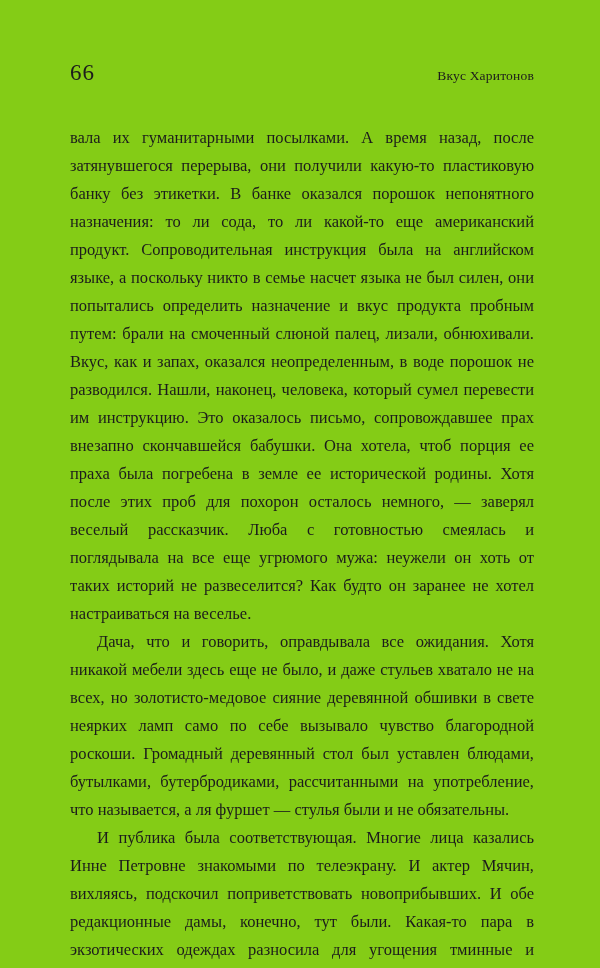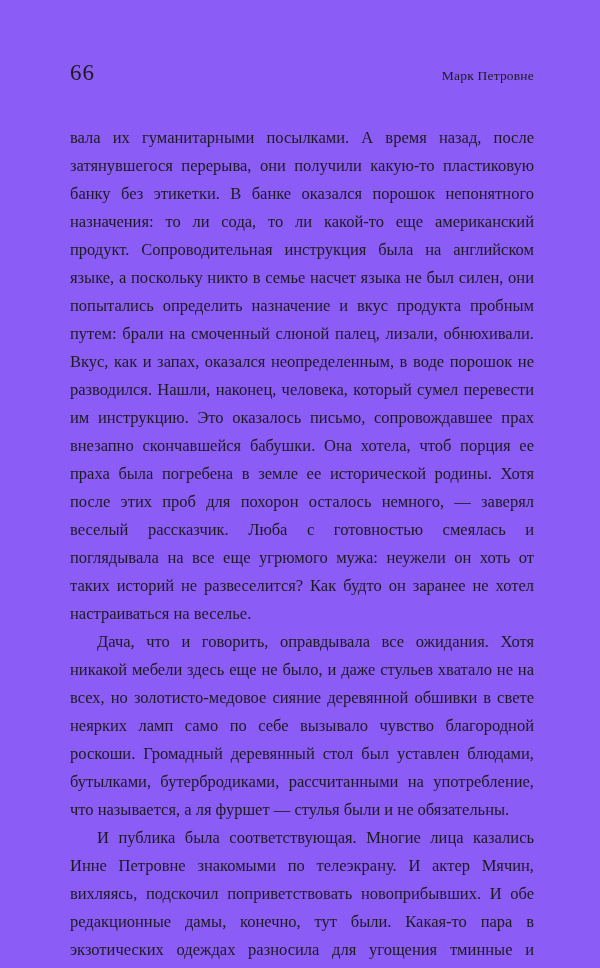--- a/index.html
+++ b/index.html
@@ -5,21 +5,21 @@
   html, body {
     margin: 0;
     padding: 0;
     background: #ffffff;
   }
   .page {
     position: relative;
     width: 600px;
     height: 968px;
     box-sizing: border-box;
-    background: #8b5cf6;
+    background: #84cc16;
     color: #1c1c1c;
     font-family: "Liberation Serif", "DejaVu Serif", serif;
     padding: 60px 66px 0 70px;
     overflow: hidden;
   }
   .header {
     display: flex;
     justify-content: space-between;
     align-items: baseline;
     margin-bottom: 38px;
@@ -50,20 +50,20 @@
   .para.no-indent {
     text-indent: 0;
   }
 </style>
 </head>
 <body>
 
 <div class="page">
   <div class="header">
     <span class="page-number">66</span>
-    <span class="author">Марк Петровне</span>
+    <span class="author">Вкус Харитонов</span>
   </div>
   <div class="text-block">
     <p class="para no-indent">вала их гуманитарными посылками. А время назад, после затянувшегося перерыва, они получили какую-то пластиковую банку без этикетки. В банке оказался порошок непонятного назначения: то ли сода, то ли какой-то еще американский продукт. Сопроводительная инструкция была на английском языке, а поскольку никто в семье насчет языка не был силен, они попытались определить назначение и вкус продукта пробным путем: брали на смоченный слюной палец, лизали, обнюхивали. Вкус, как и запах, оказался неопределенным, в воде порошок не разводился. Нашли, наконец, человека, который сумел перевести им инструкцию. Это оказалось письмо, сопровождавшее прах внезапно скончавшейся бабушки. Она хотела, чтоб порция ее праха была погребена в земле ее исторической родины. Хотя после этих проб для похорон осталось немного, — заверял веселый рассказчик. Люба с готовностью смеялась и поглядывала на все еще угрюмого мужа: неужели он хоть от таких историй не развеселится? Как будто он заранее не хотел настраиваться на веселье.</p>
     <p class="para indent">Дача, что и говорить, оправдывала все ожидания. Хотя никакой мебели здесь еще не было, и даже стульев хватало не на всех, но золотисто-медовое сияние деревянной обшивки в свете неярких ламп само по себе вызывало чувство благородной роскоши. Громадный деревянный стол был уставлен блюдами, бутылками, бутербродиками, рассчитанными на употребление, что называется, а ля фуршет — стулья были и не обязательны.</p>
     <p class="para indent">И публика была соответствующая. Многие лица казались Инне Петровне знакомыми по телеэкрану. И актер Мячин, вихляясь, подскочил поприветствовать новоприбывших. И обе редакционные дамы, конечно, тут были. Какая-то пара в экзотических одеждах разносила для угощения тминные и укропные лепешечки — они имели вроде бы отношение к неизвестному восточному ритуалу, но Инне Петровне понравились независимо от него. Особое ее внимание привлек невысокий человек с морщинистым</p>
   </div>
 </div>
 
 </body></html>

